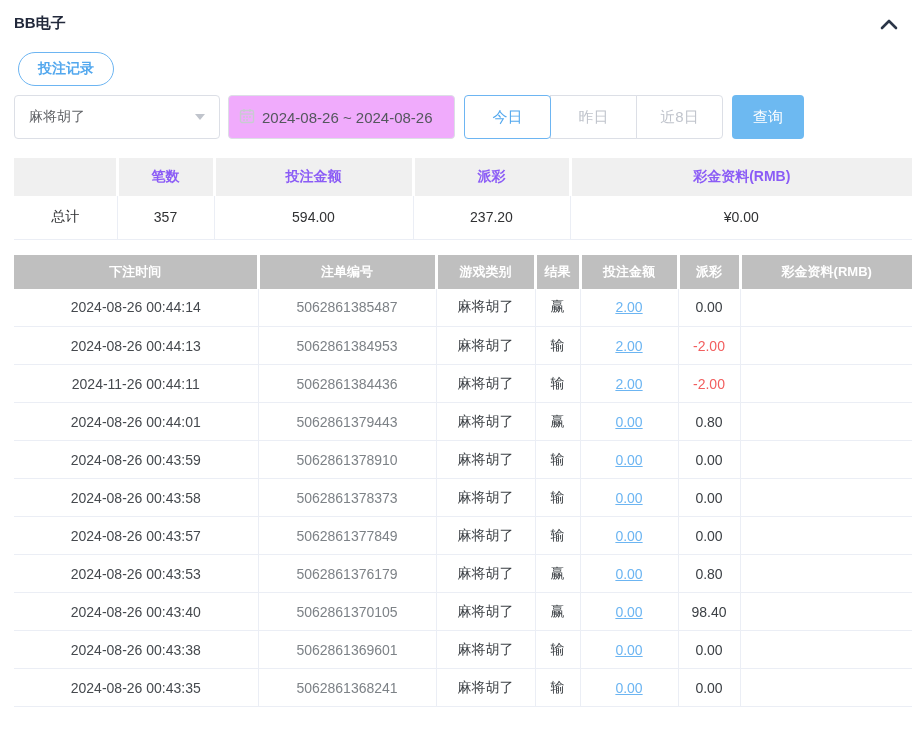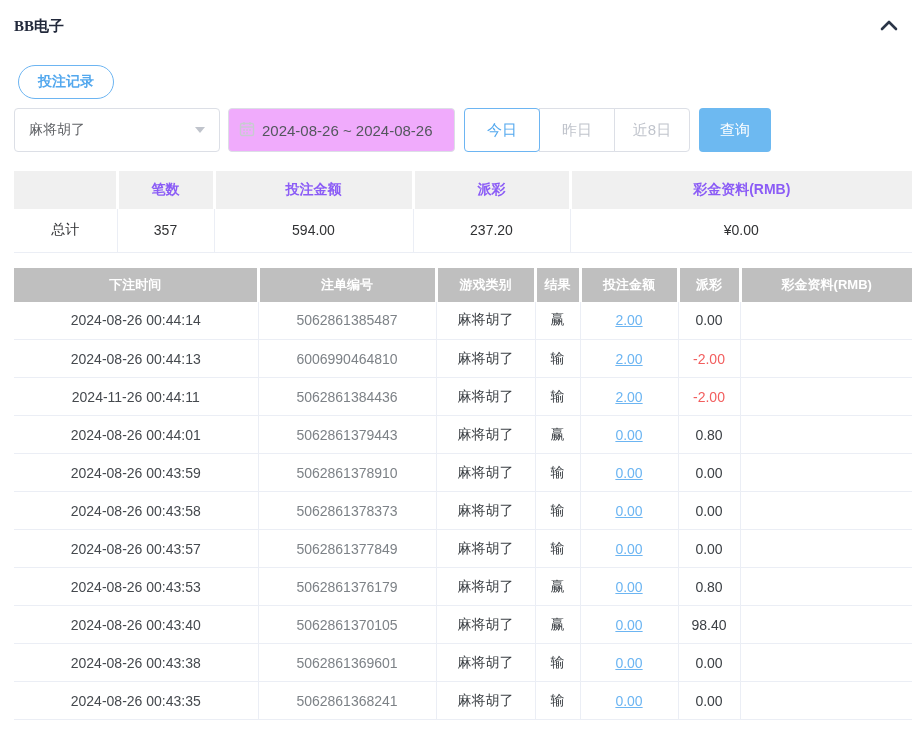--- a/index.html
+++ b/index.html
@@ -7,37 +7,37 @@
     --thead-bg:#bfbfbf; --summary-head-bg:#f0f0f0;
     --ctl-border:#dcdfe6; --line:#ebeef5;
     --text-dark:#303133; --text-gray:#606266; --text-light:#c0c4cc;
   }
   *{box-sizing:border-box;margin:0;padding:0;}
   html,body{width:912px;height:732px;overflow:hidden;background:#fff;}
   body{font-family:"Liberation Sans","DejaVu Sans",sans-serif;color:var(--text-dark);}
   .container{padding:14px 0 0 14px;width:912px;}
 
   
-  .panel-header{display:flex;justify-content:space-between;align-items:center;padding-right:12px;height:24px;font-family:Liberation Serif, serif;}
+  .panel-header{display:flex;justify-content:space-between;padding-right:12px;height:24px;}
   .panel-title{font-size:15px;font-weight:bold;color:#22293b;}
   .collapse-btn{width:22px;height:22px;display:flex;align-items:center;justify-content:center;cursor:pointer;background:none;border:none;}
 
   
-  .tabs{margin-top:27px;display:flex;gap:25px;margin-left:4px;}
+  .tabs{margin-top:14px;display:flex;gap:25px;margin-left:4px;}
   .tab{height:34px;padding:0 19px;background:#fff;font-size:14px;display:flex;align-items:center;cursor:pointer;}
   .tab.active{border:1px solid #6db5f2;color:#53a8ee;font-weight:bold;border-radius:17px;}
   .tab.inactive{border:1px solid #e4e7ed;color:#8b8f96;border-radius:8px;}
 
   
   .toolbar{margin-top:9px;display:flex;align-items:center;}
   .select-box{width:206px;height:44px;border:1px solid var(--ctl-border);border-radius:4px;display:flex;align-items:center;justify-content:space-between;padding:0 14px;font-size:14px;color:var(--text-gray);cursor:pointer;background:#fff;}
   .caret-down{width:0;height:0;border-left:5px solid transparent;border-right:5px solid transparent;border-top:6px solid #c0c4cc;}
   .date-box{margin-left:8px;width:227px;height:44px;border:1px solid var(--ctl-border);border-radius:4px;display:flex;align-items:center;padding:0 10px;font-size:15px;color:#53575d;cursor:pointer;background:#f0abfc;gap:7px;}
   .btn-group{margin-left:9px;display:flex;}
-  .range-btn{width:76px;height:44px;background:#fff;border:1px solid var(--ctl-border);font-size:15px;color:var(--text-light);cursor:pointer;margin-left:-1px;}
+  .range-btn{width:87px;height:44px;background:#fff;border:1px solid var(--ctl-border);font-size:15px;color:var(--text-light);cursor:pointer;margin-left:-1px;}
   .range-btn:first-child{margin-left:0;border-radius:4px 0 0 4px;}
   .range-btn:last-child{border-radius:0 4px 4px 0;}
   .range-btn.active{border:1px solid #6db5f2;color:#53a8ee;position:relative;z-index:2;border-radius:4px;}
   .query-btn{margin-left:9px;width:72px;height:44px;background:var(--accent);color:#fff;border:none;border-radius:4px;font-size:15px;cursor:pointer;}
 
   
   table{border-collapse:collapse;table-layout:fixed;width:898px;}
   td,th{text-align:center;overflow:hidden;white-space:nowrap;}
 
   .summary-table{margin-top:19px;}
@@ -163,21 +163,21 @@
           <td class="cell-time">2024-08-26 00:44:14</td>
           <td class="cell-order">5062861385487</td>
           <td class="cell-game">麻将胡了</td>
           <td class="cell-result">赢</td>
           <td class="cell-bet"><span class="amount-link">2.00</span></td>
           <td class="cell-payout">0.00</td>
           <td class="cell-bonus"></td>
         </tr>
         <tr>
           <td class="cell-time">2024-08-26 00:44:13</td>
-          <td class="cell-order">6006990464810</td>
+          <td class="cell-order">5062861384953</td>
           <td class="cell-game">麻将胡了</td>
           <td class="cell-result">输</td>
           <td class="cell-bet"><span class="amount-link">2.00</span></td>
           <td class="cell-payout neg">-2.00</td>
           <td class="cell-bonus"></td>
         </tr>
         <tr>
           <td class="cell-time">2024-11-26 00:44:11</td>
           <td class="cell-order">5062861384436</td>
           <td class="cell-game">麻将胡了</td>

